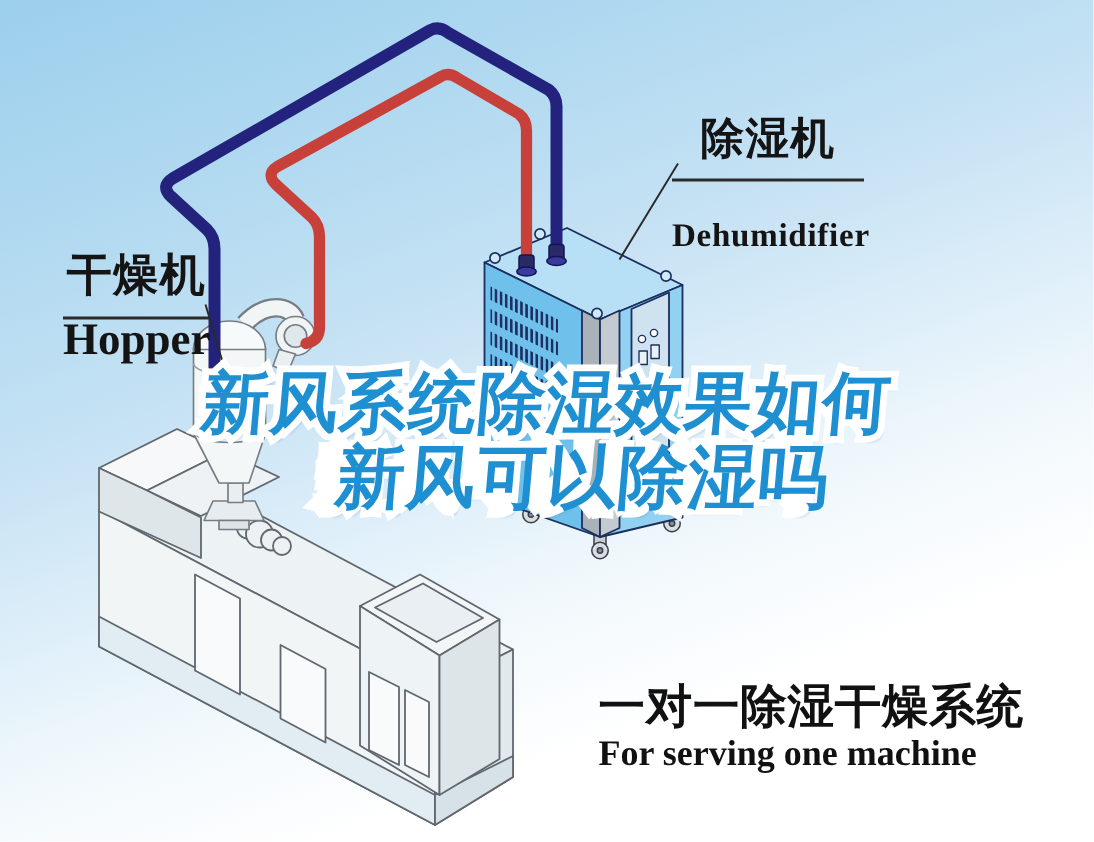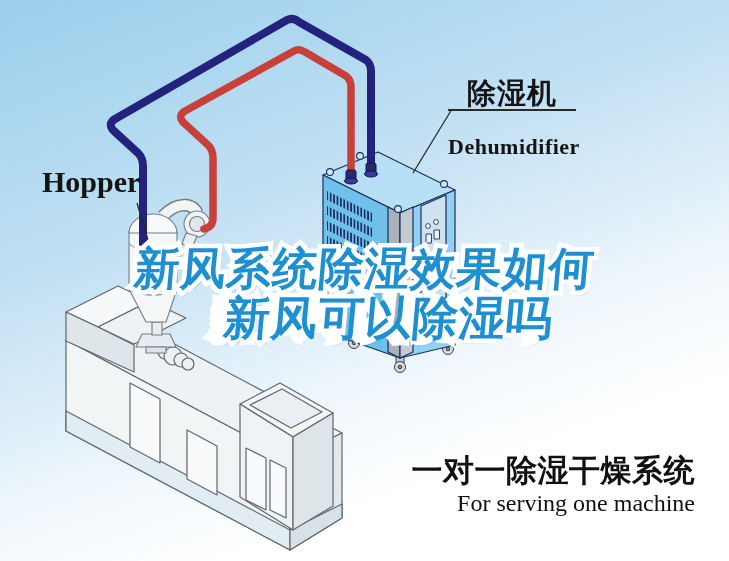--- a/index.html
+++ b/index.html
@@ -4,40 +4,40 @@
 <style>
   html,body{margin:0;padding:0;}
   .stage{
     position:relative;width:729px;height:561px;overflow:hidden;
     font-family:"Liberation Sans",sans-serif;
     background:linear-gradient(160deg,#9ccfec 0%,#aed8f0 18%,#c6e2f4 38%,#ddeef9 52%,#f1f8fc 64%,#ffffff 78%,#ffffff 100%);
   }
   .svg-layer{position:absolute;left:0;top:0;z-index:1;}
   
   .callout{position:absolute;z-index:2;text-align:center;color:#141414;}
-  .callout .zh{display:block;font-size:30px;font-weight:600;line-height:32px;letter-spacing:1px;border-bottom:2px solid #2a2a2a;padding-bottom:1px;}
+  .callout .zh{display:block;font-size:30px;font-weight:600;line-height:32px;letter-spacing:1px;border-bottom:2px solid #2a2a2a;padding-bottom:11px;}
   .callout .en{display:block;font-family:"Liberation Serif",serif;font-weight:700;}
   .callout-hopper{left:42px;top:168px;width:98px;}
   .callout-hopper .en{font-size:30px;line-height:28px;}
   .callout-dehu{left:448px;top:78px;width:128px;}
   .callout-dehu .zh{font-size:29px;line-height:30px;}
   .callout-dehu .en{font-size:22px;line-height:24px;letter-spacing:.5px;margin-top:24px;}
   
   .headline{position:absolute;left:0;width:729px;z-index:3;text-align:center;
     font-weight:bold;transform:skewX(-5deg);white-space:nowrap;}
   .headline .o,.headline .f{letter-spacing:1px;}
   .headline .o{position:absolute;left:0;right:0;-webkit-text-stroke:9px #ffffff;
     text-shadow:3px 4px 2px rgba(46,110,170,.30);}
   .headline .f{position:relative;color:#1e8fd0;}
   .hl1{top:239px;font-size:45px;}
   .hl2{top:288px;font-size:46px;padding-left:24px;}
   
-  .caption{position:absolute;left:399px;top:453px;width:296px;z-index:2;text-align:right;color:#111;}
+  .caption{position:absolute;left:399px;top:453px;width:296px;z-index:2;text-align:left;color:#111;}
   .caption .zh{display:block;font-size:31px;font-weight:700;line-height:36px;letter-spacing:0.5px;}
-  .caption .en{display:block;font-family:"Liberation Serif",serif;font-weight:400;font-size:24px;line-height:28px;}
+  .caption .en{display:block;font-family:"Liberation Serif",serif;font-weight:700;font-size:24px;line-height:28px;}
 </style>
 </head>
 <body>
 
 <div class="stage">
 
   <svg class="svg-layer" width="729" height="561" viewBox="0 0 729 561">
     <defs>
       <pattern id="vent" width="3.4" height="12" patternUnits="userSpaceOnUse">
         <rect width="1.7" height="12" fill="#1d2f63"></rect>
@@ -159,20 +159,21 @@
       <ellipse cx="371" cy="174" rx="6.5" ry="3" fill="#3a39a0"></ellipse>
     </g>
 
     <g stroke="#2a2a2a" stroke-width="1.3" fill="none">
       <line x1="452" y1="109" x2="413" y2="173"></line>
       <line x1="137" y1="203" x2="148" y2="240"></line>
     </g>
   </svg>
 
   <div class="callout callout-hopper">
+    <span class="zh">干燥机</span>
     <span class="en">Hopper</span>
   </div>
 
   <div class="callout callout-dehu">
     <span class="zh">除湿机</span>
     <span class="en">Dehumidifier</span>
   </div>
 
   <div class="headline hl1">
     <span class="o">新风系统除湿效果如何</span>

